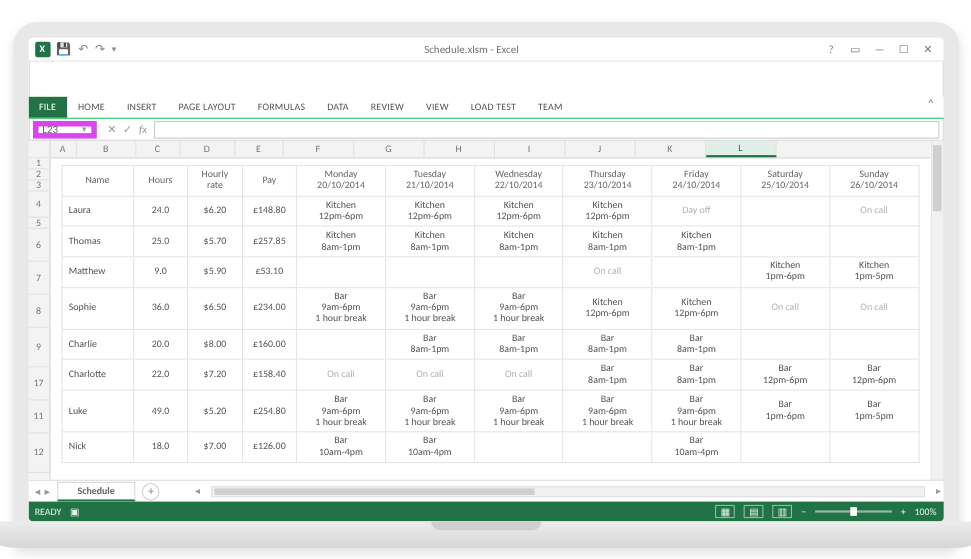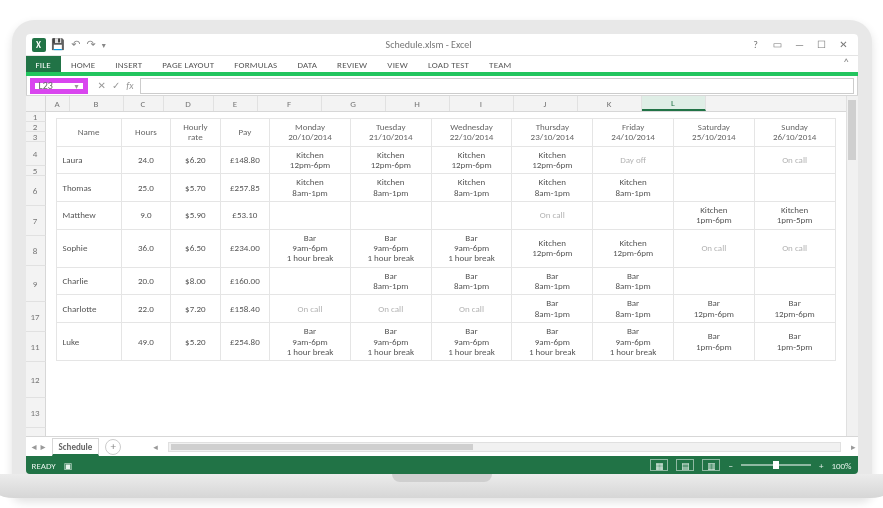--- a/index.html
+++ b/index.html
@@ -68,21 +68,21 @@
   .qat-btn { color: #888; font-size: 11px; cursor: default; }
   .title-center { flex: 1; text-align: center; font-size: 10px; color: #777; }
   .win-btns { display: flex; gap: 2px; padding-right: 4px; }
   .win-btn {
     width: 20px; height: 16px; display: flex; align-items: center;
     justify-content: center; font-size: 10px; color: #777;
   }
   
   .ribbon-tabs {
     display: flex; align-items: stretch; background: #fff;
-    border-bottom: 4px solid #22c55e; height: 20px; font-size: 9px;
+    border-bottom: 1px solid #22c55e; height: 20px; font-size: 9px; margin-top: 32px;
   }
   .ribbon-tab {
     padding: 0 10px; display: flex; align-items: center; color: #555;
     text-transform: uppercase; letter-spacing: 0.2px;
   }
   .ribbon-tab.file { background: #217346; color: #fff; }
   .ribbon-collapse { margin-left: auto; padding: 0 8px; color: #888; font-size: 12px; }
   
   .formula-row {
     display: flex; align-items: center; height: 20px;
@@ -139,21 +139,21 @@
   .day-col { width: 62px; }
   .name-col { width: 50px; }
   .num-col { width: 38px; }
   
   .sheet-tabs {
     height: 20px; background: #fff; border-top: 1px solid #d7d7d7;
     display: flex; align-items: center; font-size: 9px; color: #666;
   }
   .tab-nav { display: flex; gap: 4px; padding: 0 6px; color: #999; font-size: 10px; }
   .sheet-tab {
-    padding: 2px 6px; border: 1px solid #d7d7d7; border-bottom: none;
+    padding: 2px 18px; border: 1px solid #d7d7d7; border-bottom: none;
     background: #fff; margin-top: -1px; border-radius: 0 0 0 0;
     position: relative; top: 1px;
   }
   .sheet-tab.active { border-bottom: 2px solid #217346; font-weight: 600; }
   .add-sheet {
     width: 16px; height: 16px; border: 1px solid #ccc; border-radius: 8px;
     display: flex; align-items: center; justify-content: center; margin-left: 6px;
     font-size: 11px; color: #888;
   }
   .hscroll {
@@ -390,20 +390,33 @@
                       <td>$5.20</td>
                       <td>£254.80</td>
                       <td>Bar<br>9am-6pm<br>1 hour break</td>
                       <td>Bar<br>9am-6pm<br>1 hour break</td>
                       <td>Bar<br>9am-6pm<br>1 hour break</td>
                       <td>Bar<br>9am-6pm<br>1 hour break</td>
                       <td>Bar<br>9am-6pm<br>1 hour break</td>
                       <td>Bar<br>1pm-6pm</td>
                       <td>Bar<br>1pm-5pm</td>
                     </tr>
+                    <tr>
+                      <td class="name">Nick</td>
+                      <td>18.0</td>
+                      <td>$7.00</td>
+                      <td>£126.00</td>
+                      <td>Bar<br>10am-4pm</td>
+                      <td>Bar<br>10am-4pm</td>
+                      <td></td>
+                      <td></td>
+                      <td>Bar<br>10am-4pm</td>
+                      <td></td>
+                      <td></td>
+                    </tr>
                   </tbody>
               </table>
             </div>
           </div>
         </div>
       </div>
       <div class="vscroll">
         <div class="vscroll-thumb"></div>
       </div>
     </div>

